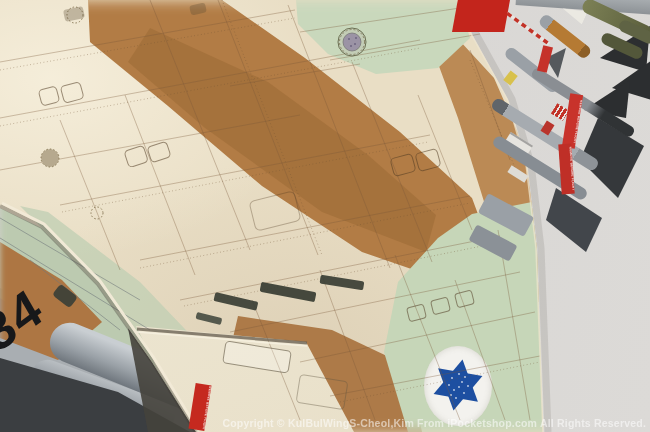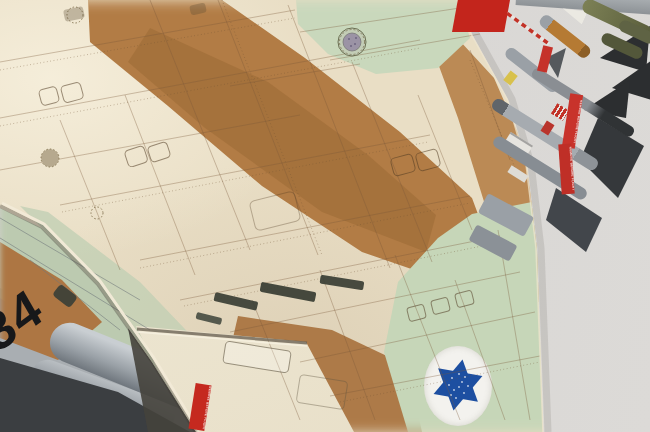--- a/index.html
+++ b/index.html
@@ -193,13 +193,14 @@
       <div class="rbf">REMOVE BEFORE FLIGHT</div>
     </div>
     <div class="abs" style="left:452px;top:0;width:58px;height:32px;background:#c3251c;
                 clip-path:polygon(10% 0,100% 0,90% 100%,0 100%);"></div>
   </div>
 
   <div class="abs" style="left:192px;top:384px;width:16px;height:46px;transform:rotate(9deg);background:#c5291f;z-index:5;">
     <div class="rbf">REMOVE BEFORE FLIGHT</div>
   </div>
 
+  <div class="watermark" style="z-index:9;">Copyright © KulBulWingS-Cheol,Kim From iPocketshop.com All Rights Reserved.</div>
 </div>
 
 </body></html>

